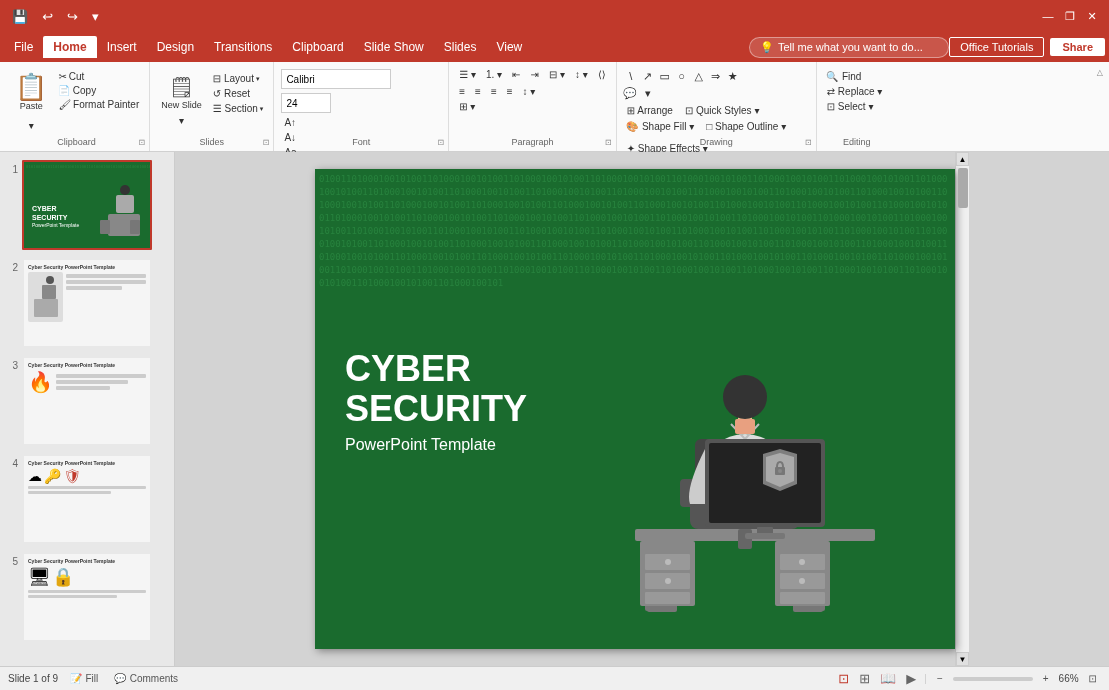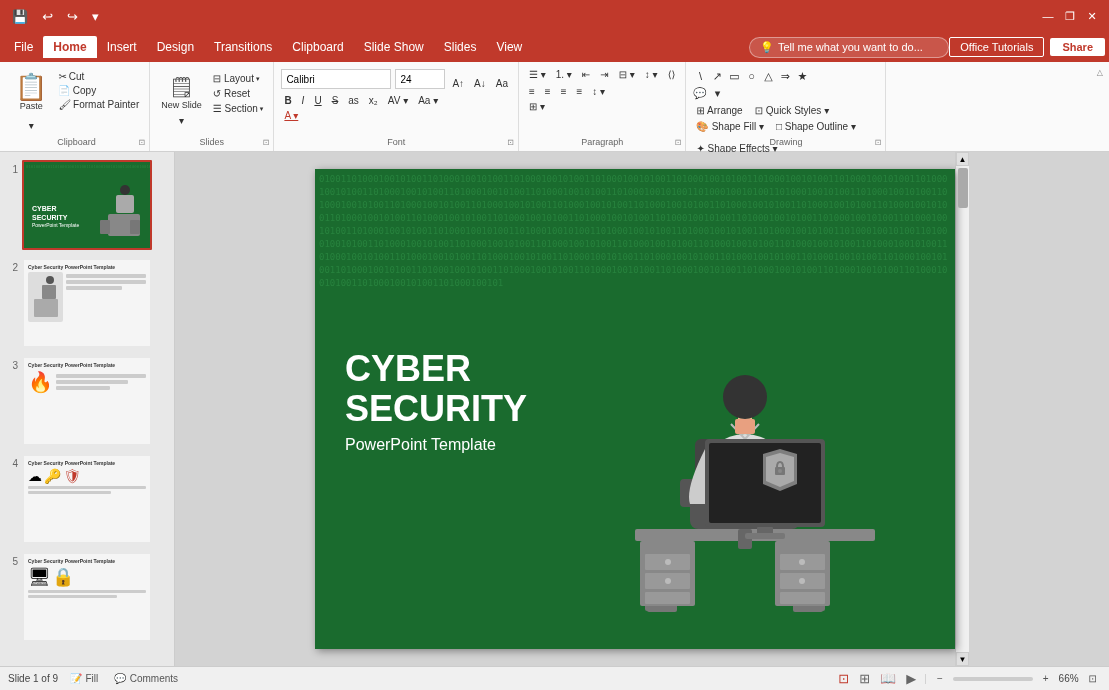--- a/index.html
+++ b/index.html
@@ -141,21 +141,21 @@
         <button class="r-small">↺ Reset</button>
         <button class="r-small">☰ Section <span class="arrow">▾</span></button>
       </div>
     </div>
     <span class="ribbon-group-label">Slides</span>
     <span class="ribbon-group-expand">⊡</span>
   </div>
 
   <div class="ribbon-group" style="min-width:160px;">
     <div style="display:flex;flex-direction:column;gap:2px;width:100%;margin-top:2px;">
-      <div style="display:flex;align-items:flex-end;gap:2px;">
+      <div style="display:flex;align-items:flex-start;gap:2px;flex-direction:column;">
         <div class="format-box" style="width:110px;">Calibri</div>
         <div class="format-box-sm">24</div>
         <button class="r-small">A↑</button>
         <button class="r-small">A↓</button>
         <button class="r-small">Aa</button>
       </div>
       <div style="display:flex;align-items:center;gap:2px;margin-top:2px;">
         <button class="r-small" style="font-weight:bold;">B</button>
         <button class="r-small" style="font-style:italic;">I</button>
         <button class="r-small" style="text-decoration:underline;">U</button>
@@ -222,20 +222,28 @@
         <button class="r-small">□ Shape Outline ▾</button>
       </div>
       <div style="display:flex;gap:4px;margin-top:8px;">
         <button class="r-small">✦ Shape Effects ▾</button>
       </div>
     </div>
     <span class="ribbon-group-label">Drawing</span>
     <span class="ribbon-group-expand">⊡</span>
   </div>
 
+  <div class="ribbon-group" style="min-width:80px;border-right:none;">
+    <div style="display:flex;flex-direction:column;gap:2px;margin-top:4px;">
+      <button class="r-small">🔍 Find</button>
+      <button class="r-small">⇄ Replace ▾</button>
+      <button class="r-small">⊡ Select ▾</button>
+    </div>
+    <span class="ribbon-group-label">Editing</span>
+  </div>
 
   <button class="collapse-btn" style="margin-left:auto;align-self:flex-start;margin-top:4px;">△</button>
 </div>
 
 <div style="display:flex;flex:1;height:calc(690px - 32px - 30px - 90px - 24px);overflow:hidden;">
 
   <div class="slides-panel">
 
     <div class="slide-thumb-container">
       <span class="slide-num">1</span>

